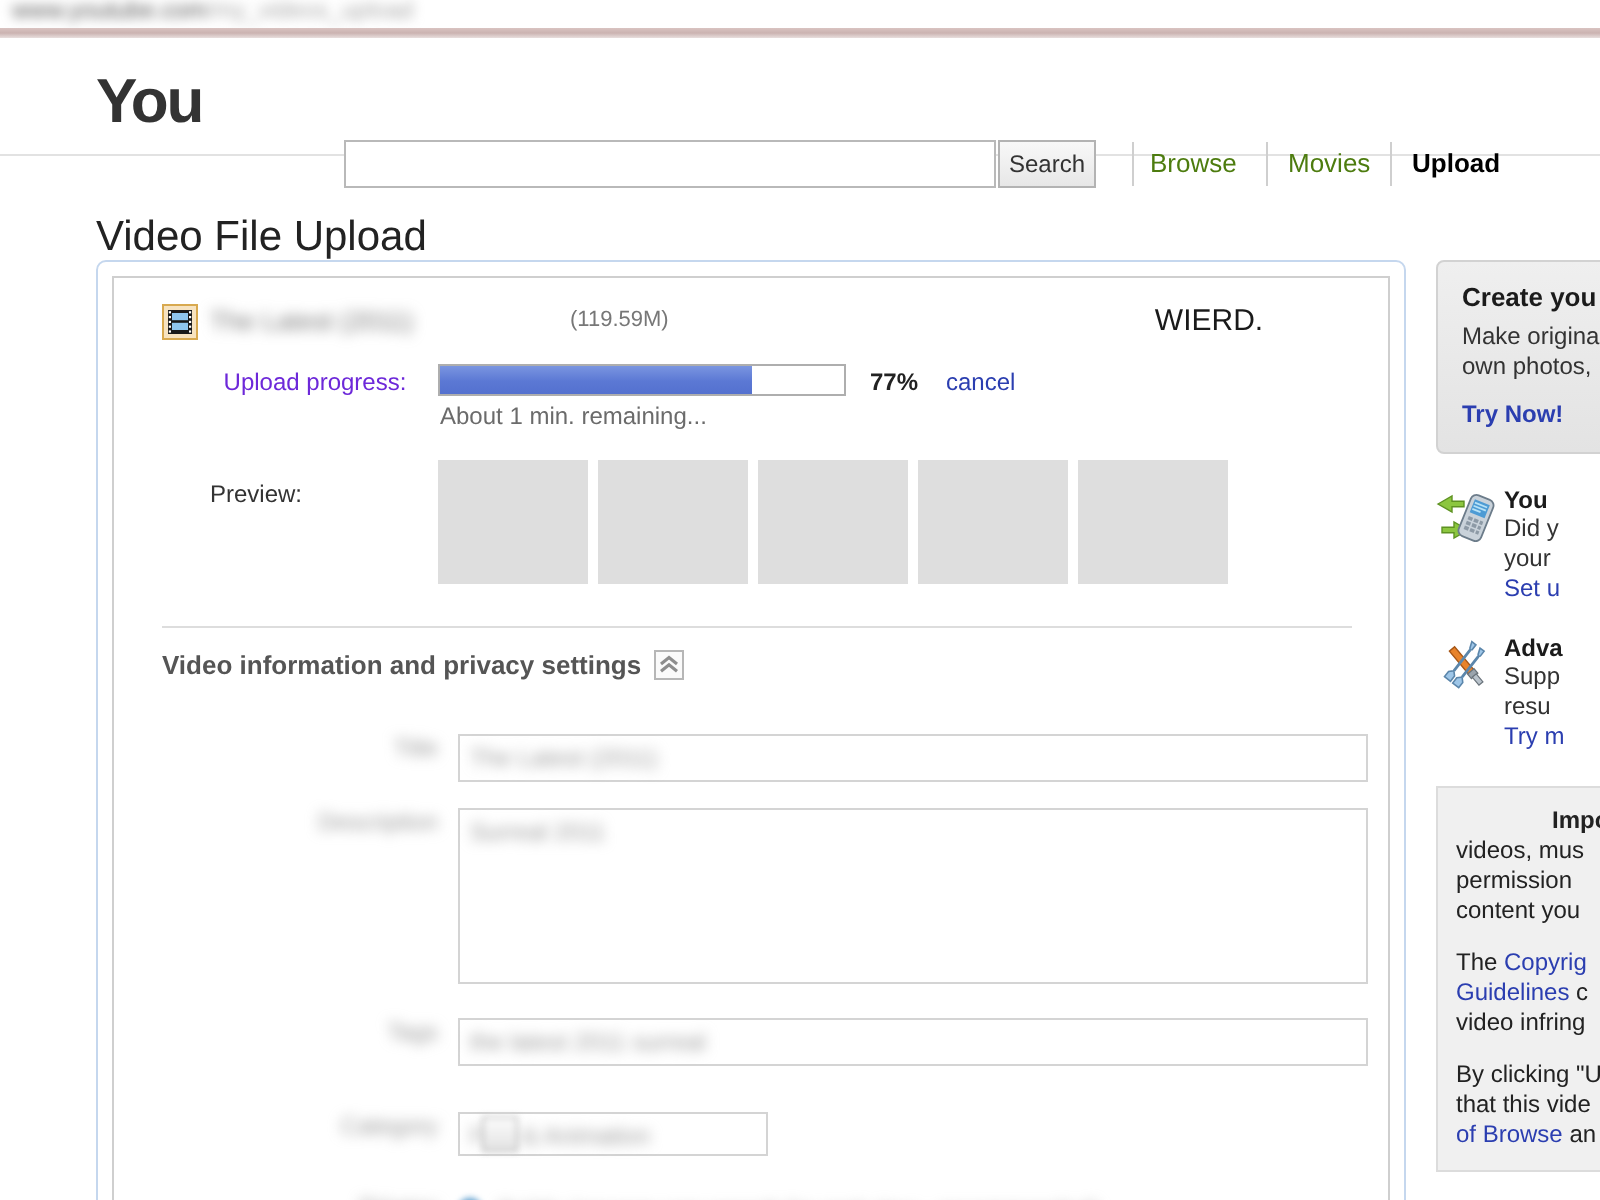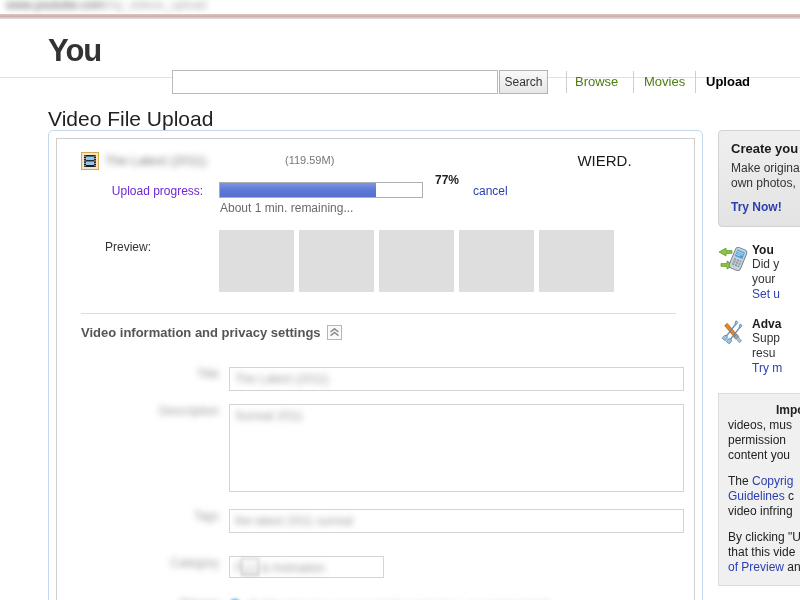--- a/index.html
+++ b/index.html
@@ -161,21 +161,21 @@
   #progress-track {
     position: absolute; left: 162px; top: 43px;
     width: 204px; height: 16px;
     border: 1px solid #aeaeae; background: #ffffff;
   }
   #progress-fill {
     height: 100%;
     background: linear-gradient(to bottom, #7a95e0 0%, #5b78d4 55%, #5471cf 100%);
   }
   #progress-pct {
-    position: absolute; left: 378px; top: 34px;
+    position: absolute; left: 378px; top: 45px;
     font-size: 12px; font-weight: bold; color: #222;
   }
   #cancel-link {
     position: absolute; left: 416px; top: 45px;
     font-size: 12px; color: #2b3eb0; cursor: pointer;
     text-decoration: none;
   }
   #time-remaining {
     position: absolute; left: 163px; top: 62px;
     font-size: 12px; color: #6b6b6b;
@@ -507,17 +507,17 @@
       <span>content you </span>
     </p>
     <p>
       <span>The </span><span class="lk">Copyrig</span><br>
       <span class="lk">Guidelines</span><span> c</span><br>
       <span>video infring</span>
     </p>
     <p>
       <span>By clicking "U</span><br>
       <span>that this vide</span><br>
-      <span class="lk">of Preview</span><span> an</span>
+      <span class="lk">of Browse</span><span> an</span>
     </p>
   </div>
 
 </div>
 
 </body></html>

